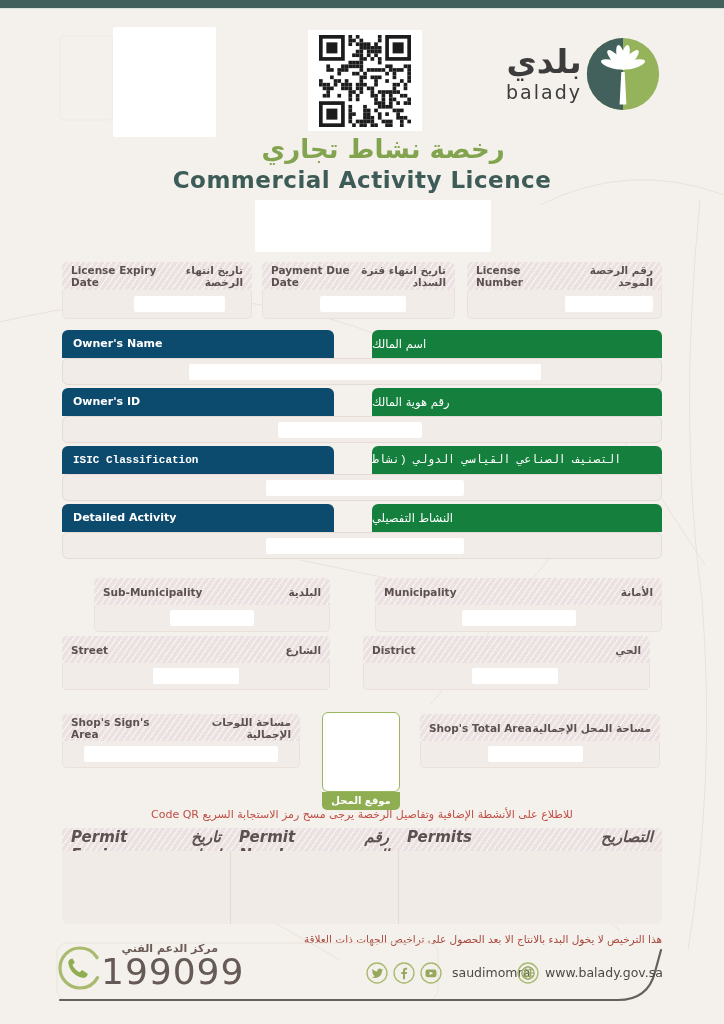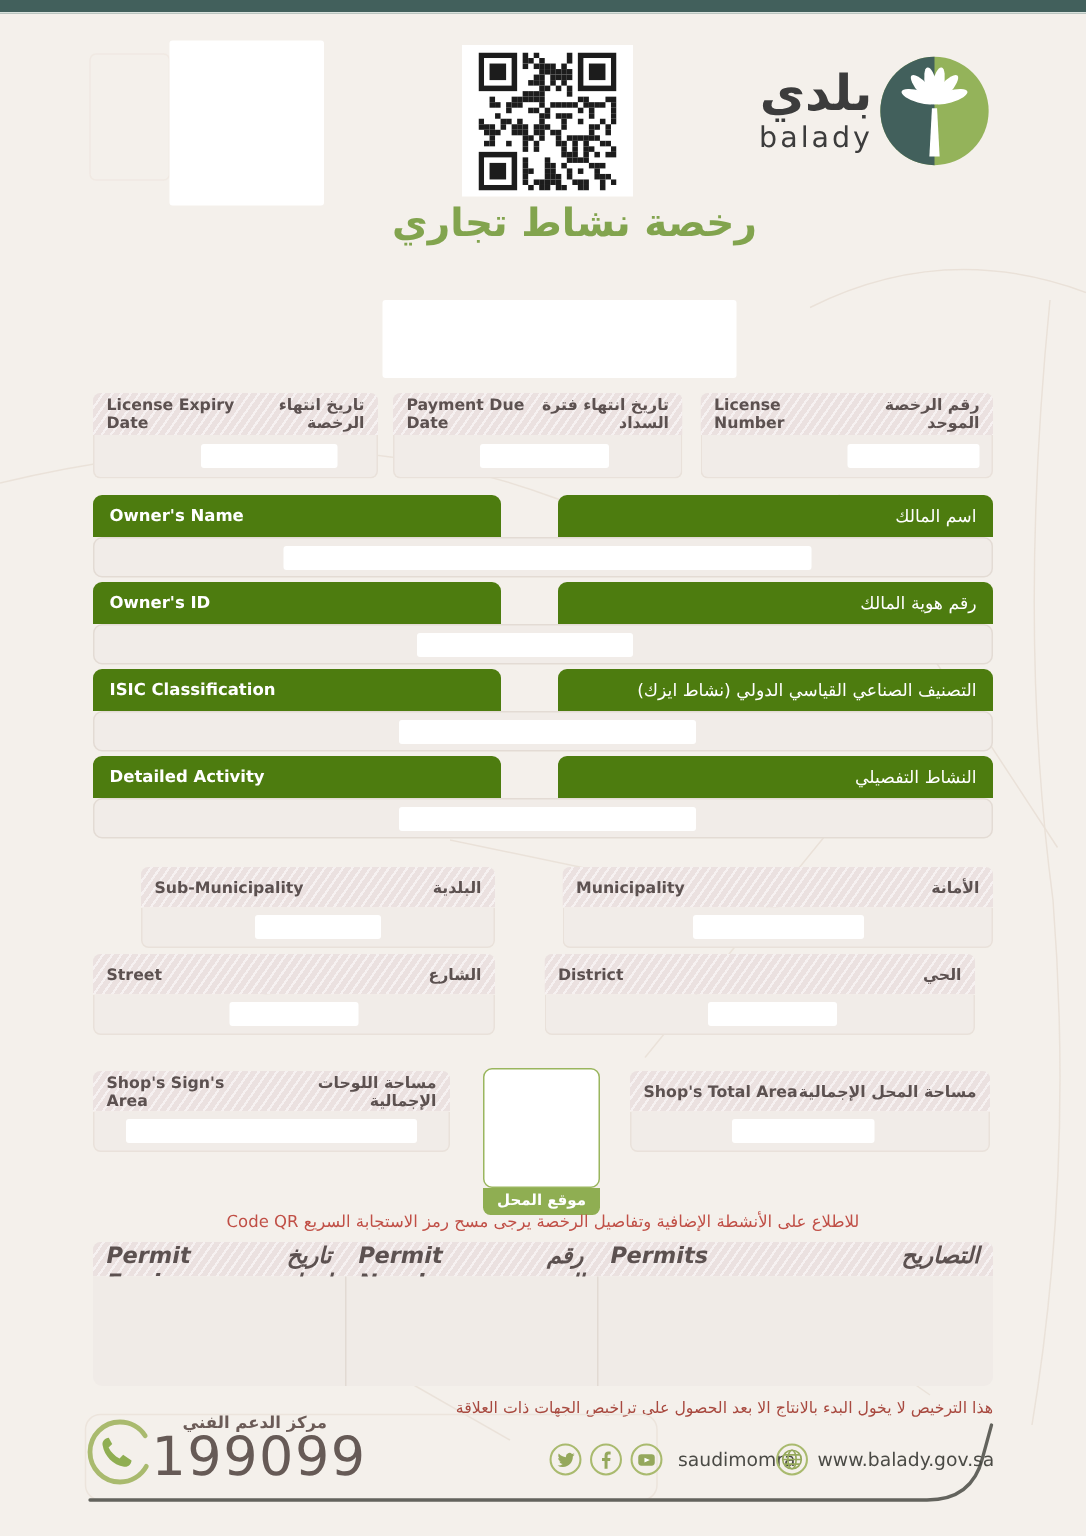--- a/index.html
+++ b/index.html
@@ -17,26 +17,26 @@
   .pairbar .ar{direction:rtl;font-weight:bold;}
   .valarea{position:relative;background:#f1ece8;border:1px solid #e9e1da;border-top:none;border-radius:0 0 5px 5px;}
   
   .tfield{position:absolute;top:262px;height:56px;}
   .tfield .pairbar{height:28px;justify-content:flex-end;}
   .tfield .valarea{height:28px;}
   .locfield .pairbar{height:27px;}
   .locfield .valarea{height:26px;}
   
   .mrow{position:absolute;left:62px;width:600px;height:56px;}
-  .glabel{position:absolute;left:0;top:0;width:272px;height:28px;background:#4d7c0f;
+  .glabel{position:absolute;left:0;top:0;width:272px;height:28px;background:#0c4a6e;
           border-radius:6px 6px 0 0;color:#fff;font-size:11px;font-weight:bold;
           line-height:28px;padding-left:11px;box-sizing:border-box;}
-  .tlabel{position:absolute;right:0;top:0;width:290px;height:28px;background:#4d7c0f;
+  .tlabel{position:absolute;right:0;top:0;width:290px;height:28px;background:#15803d;
           border-radius:6px 6px 0 0;color:#fff;font-size:11.5px;line-height:28px;
-          text-align:right;padding-right:11px;box-sizing:border-box;direction:rtl;}
+          text-align:left;padding-right:11px;box-sizing:border-box;direction:rtl;}
   .mval{position:absolute;left:0;top:28px;width:100%;height:27px;background:#f1ece8;
         border:1px solid #e3dbd4;border-radius:6px;box-sizing:border-box;}
   .title-ar{left:0;top:134px;width:724px;text-align:center;font-size:26px;font-weight:bold;color:#82a44e;direction:rtl;margin-left:21px;}
   .title-en{left:0;top:167px;width:724px;text-align:center;font-size:23px;font-weight:bold;color:#3d5b57;letter-spacing:.5px;}
   .logo-ar{font-size:33px;font-weight:bold;color:#3c3c3c;direction:rtl;line-height:1;}
   .logo-en{font-size:19px;color:#3c3c3c;letter-spacing:2px;margin-top:3px;text-align:center;}
   .qr-panel{left:308px;top:30px;width:114px;height:101px;background:#fff;display:flex;align-items:center;justify-content:center;}
   .locbox{left:322px;top:712px;width:78px;height:80px;background:#fff;border:1px solid #9ab65e;border-radius:6px;}
   .locbtn{left:322px;top:792px;width:78px;height:18px;background:#8fae52;border-radius:0 0 5px 5px;
           color:#fff;font-size:10px;font-weight:bold;text-align:center;line-height:18px;direction:rtl;}
@@ -308,20 +308,21 @@
       <ellipse rx="13" ry="4.2" transform="rotate(258) translate(11,0)"></ellipse>
       <circle cx="0" cy="-2" r="4.5"></circle>
     </g>
   </svg>
   <div class="abs" style="right:142px;top:45px;text-align:center;">
     <div class="logo-ar">بلدي</div>
     <div class="logo-en">balady</div>
   </div>
 
   <div class="abs title-ar">رخصة نشاط تجاري</div>
+  <div class="abs title-en">Commercial Activity Licence</div>
   <div class="redact" style="left:255px;top:200px;width:236px;height:52px;"></div>
 
   <div class="tfield" style="left:62px;width:190px;">
     <div class="pairbar hatch">
       <span>License Expiry Date</span>
       <span class="ar">تاريخ انتهاء الرخصة</span>
     </div>
     <div class="valarea">
         <span class="redact mid" style="left:38%;width:48%;"></span>
       </div>
@@ -352,21 +353,21 @@
         <span class="redact mid" style="left:21%;width:59%;"></span>
       </div>
   </div>
   <div class="mrow" style="top:388px;">
     <div class="glabel">Owner's ID</div>
     <div class="tlabel">رقم هوية المالك</div>
     <div class="mval">
         <span class="redact mid" style="left:36%;width:24%;"></span>
       </div>
   </div>
-  <div class="mrow" style="top:446px;">
+  <div class="mrow" style="top:446px;font-family:Liberation Mono, monospace;">
     <div class="glabel">ISIC Classification</div>
     <div class="tlabel">التصنيف الصناعي القياسي الدولي (نشاط ايزك)</div>
     <div class="mval">
         <span class="redact mid" style="left:34%;width:33%;"></span>
       </div>
   </div>
   <div class="mrow" style="top:504px;">
     <div class="glabel">Detailed Activity</div>
     <div class="tlabel">النشاط التفصيلي</div>
     <div class="mval">

